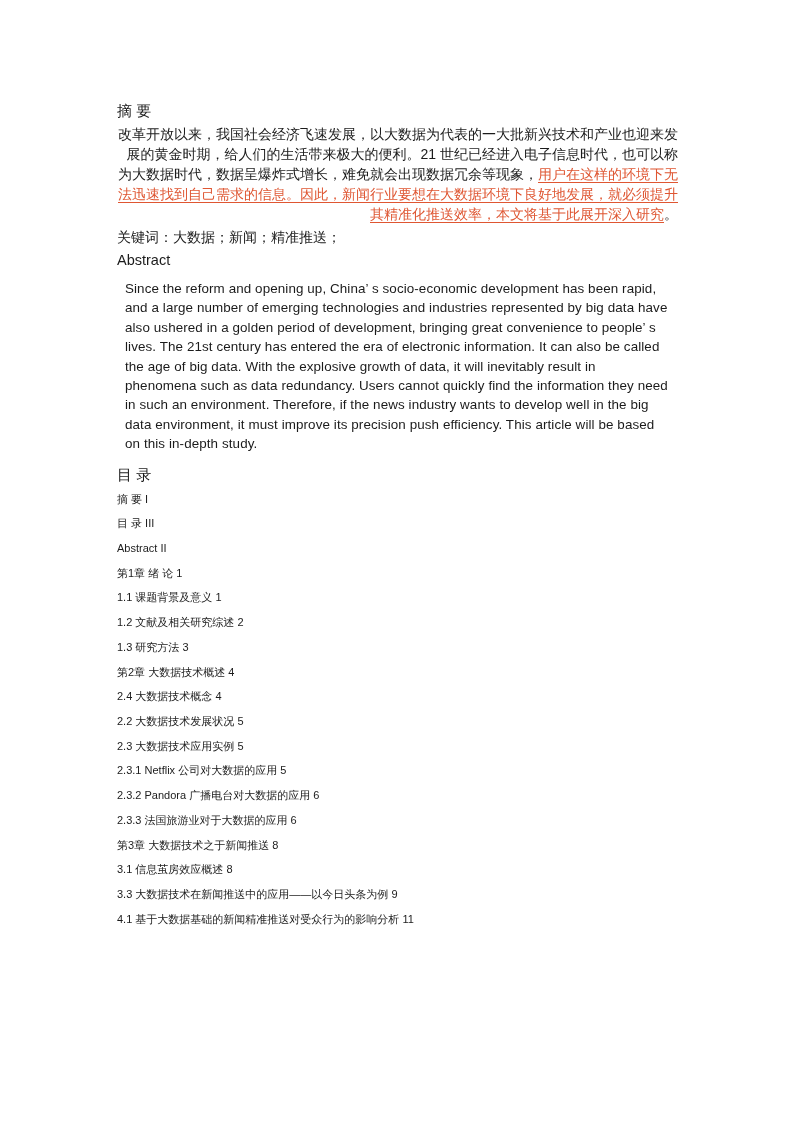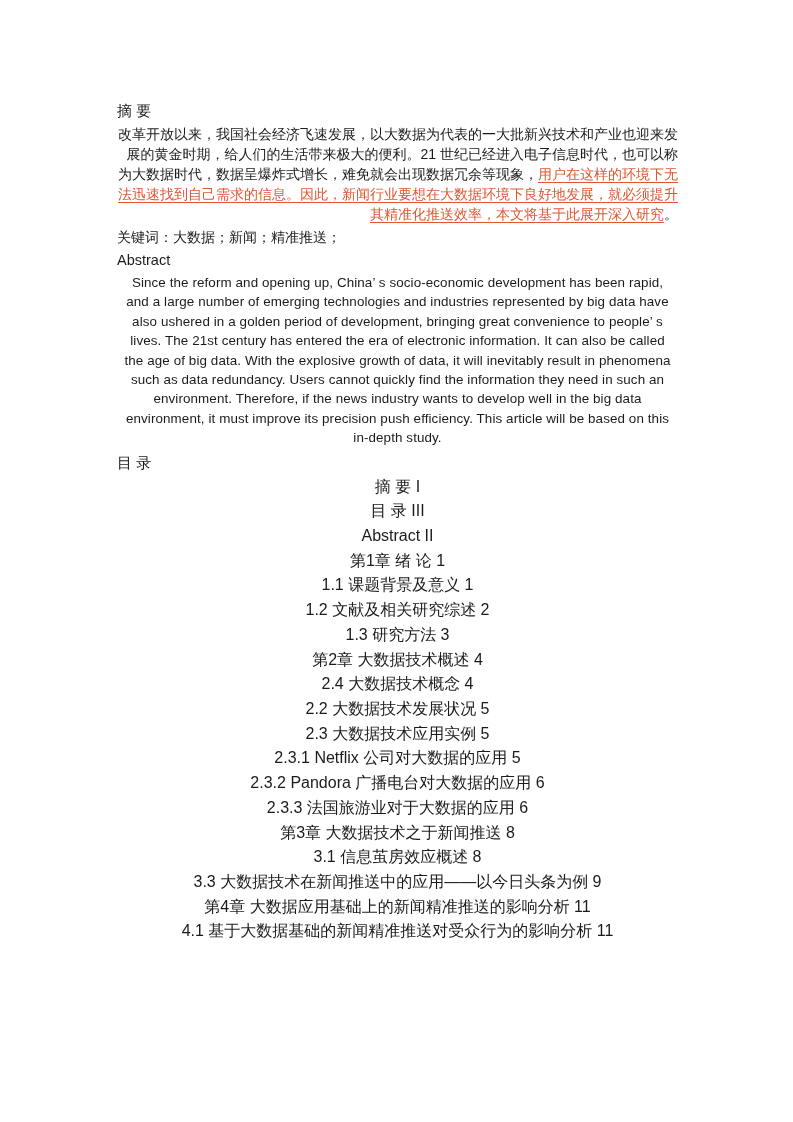--- a/index.html
+++ b/index.html
@@ -17,25 +17,25 @@
   .zh-para { margin: 0; font-size: 14px; line-height: 20px; text-align: right; }
   .seg { color: #1b1b1b; }
   .seg.red {
     color: var(--red, #df5632);
     text-decoration: underline;
     text-decoration-thickness: 1px;
     text-underline-offset: 3px;
   }
   .zh-keywords { font-size: 14px; line-height: 22px; margin-top: 2px; }
   .en-heading { font-size: 14.5px; line-height: 22px; margin-top: 1px; }
-  .en-para { margin: 2px; font-size: 13.4px; line-height: 19.4px; letter-spacing: 0.1px; text-align: center; }
+  .en-para { margin: 8px; font-size: 13.4px; line-height: 19.4px; letter-spacing: 0.1px; }
   .en-keywords { font-size: 13.4px; line-height: 19px; }
   .toc-heading { font-size: 15px; line-height: 25px; white-space: pre; }
   .toc-list { margin-top: 0; }
-  .toc-entry { font-size: 16px; line-height: 24.7px; white-space: pre; text-align: center; }
+  .toc-entry { font-size: 11px; line-height: 24.7px; white-space: pre; }
 </style>
 </head>
 <body>
 
 <div class="page">
   <div class="content">
 
     <div class="zh-heading">摘 要</div>
 
     <p class="zh-para"><span class="seg">改革开放以来，我国社会经济飞速发展，以大数据为代表的一大批新兴技术和产业也迎来发展的黄金时期，给人们的生活带来极大的便利。21 世纪已经进入电子信息时代，也可以称为大数据时代，数据呈爆炸式增长，难免就会出现数据冗余等现象，</span><span class="seg red">用户在这样的环境下无法迅速找到自己需求的信息。因此，新闻行业要想在大数据环境下良好地发展，就必须提升其精准化推送效率，本文将基于此展开深入研究</span><span class="seg">。</span></p>
@@ -60,18 +60,17 @@
         <div class="toc-entry">第2章 大数据技术概述 4</div>
         <div class="toc-entry">2.4 大数据技术概念 4</div>
         <div class="toc-entry">2.2 大数据技术发展状况 5</div>
         <div class="toc-entry">2.3 大数据技术应用实例 5</div>
         <div class="toc-entry">2.3.1 Netflix 公司对大数据的应用 5</div>
         <div class="toc-entry">2.3.2 Pandora 广播电台对大数据的应用 6</div>
         <div class="toc-entry">2.3.3 法国旅游业对于大数据的应用 6</div>
         <div class="toc-entry">第3章 大数据技术之于新闻推送 8</div>
         <div class="toc-entry">3.1 信息茧房效应概述 8</div>
         <div class="toc-entry">3.3 大数据技术在新闻推送中的应用——以今日头条为例 9</div>
-        <div class="toc-entry">第4章 大数据应用基础上的新闻精准推送的影响分析 11</div>
         <div class="toc-entry">4.1 基于大数据基础的新闻精准推送对受众行为的影响分析 11</div>
       </div>
 
   </div>
 </div>
 
 </body></html>

